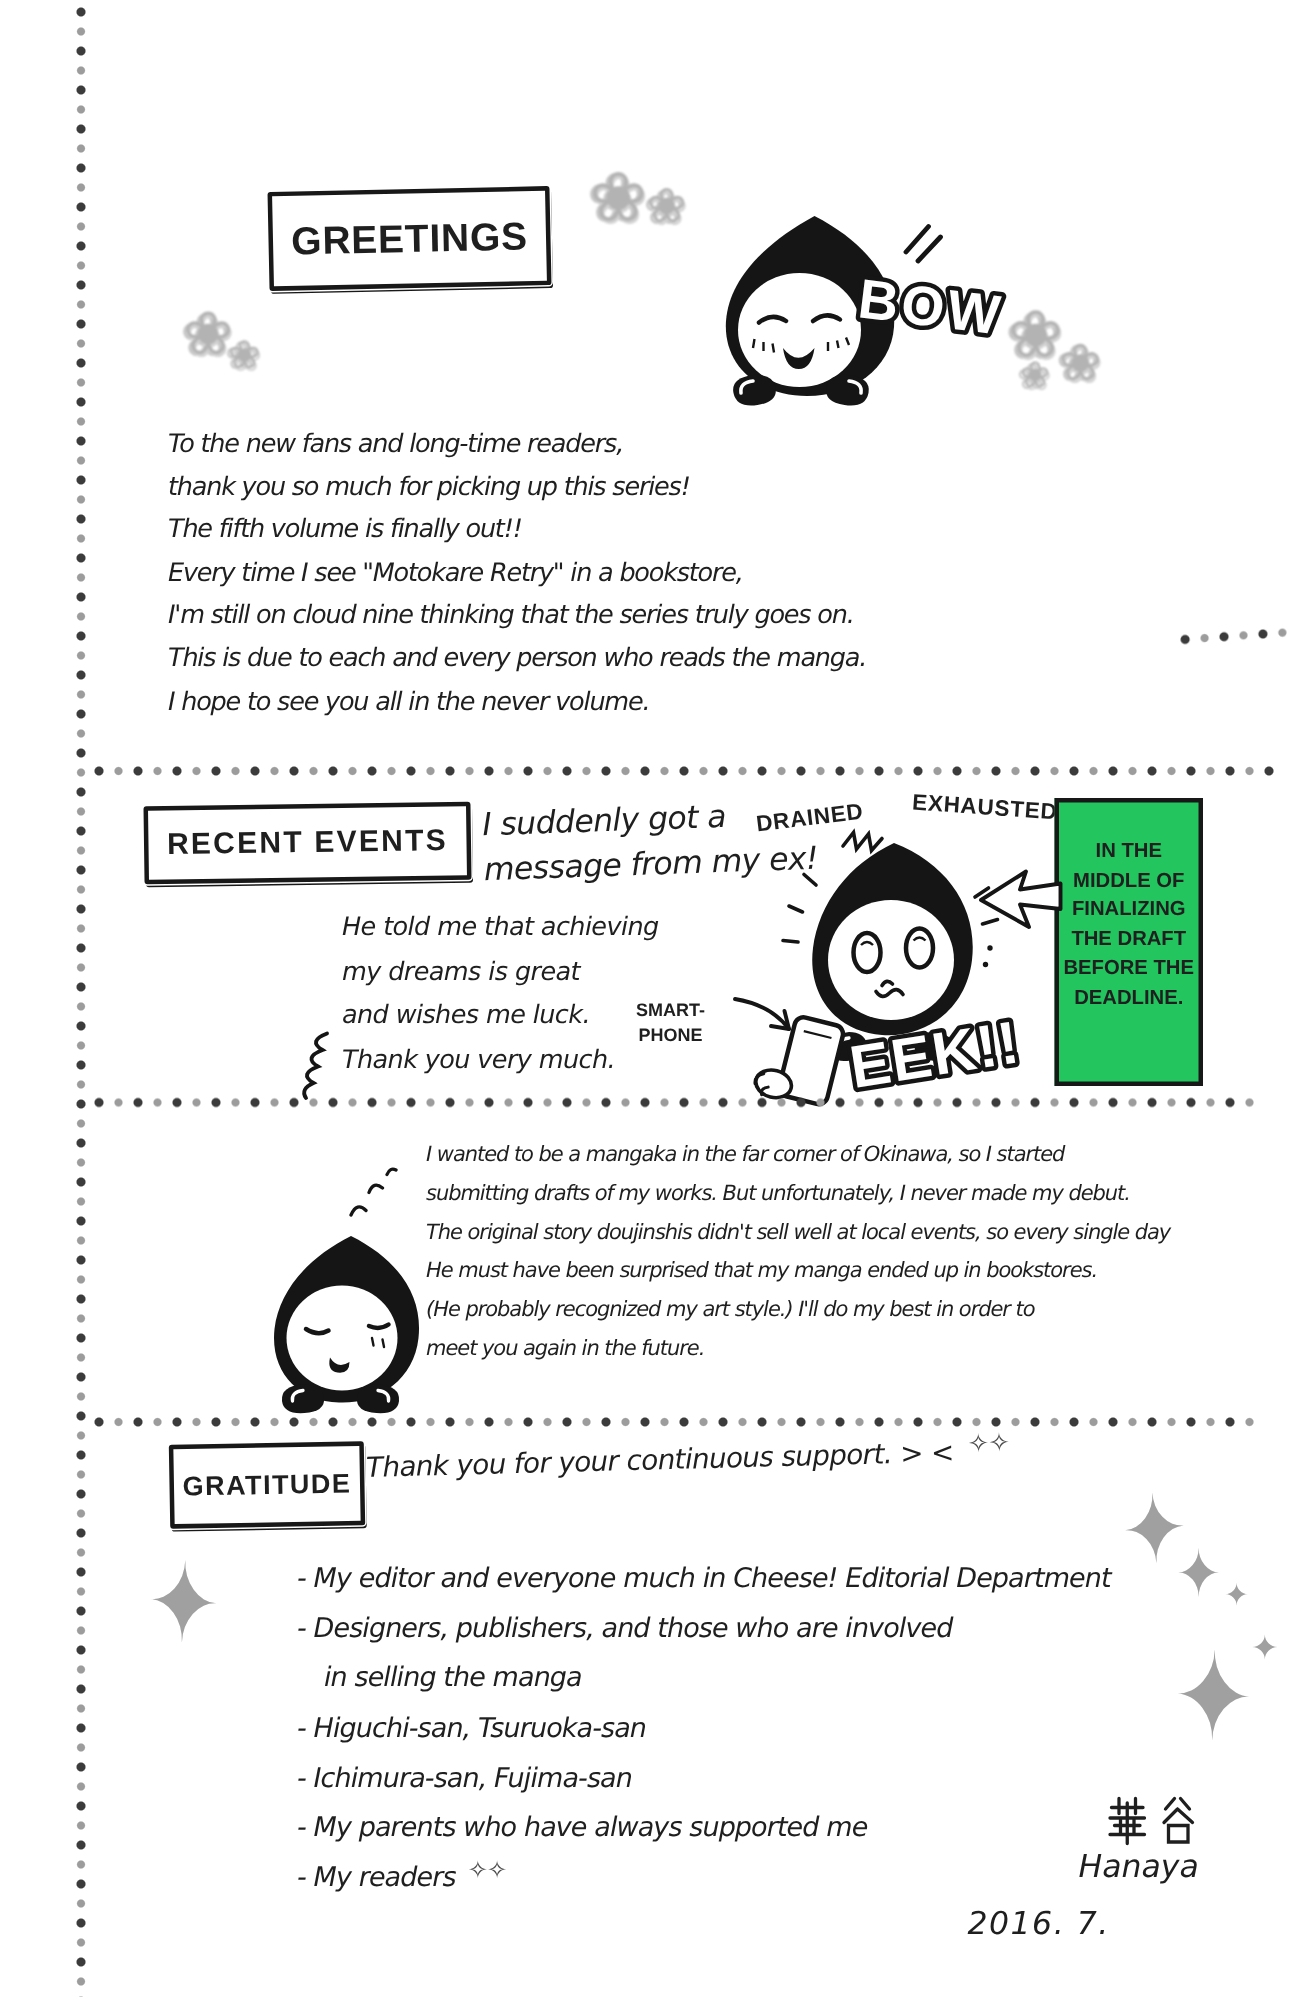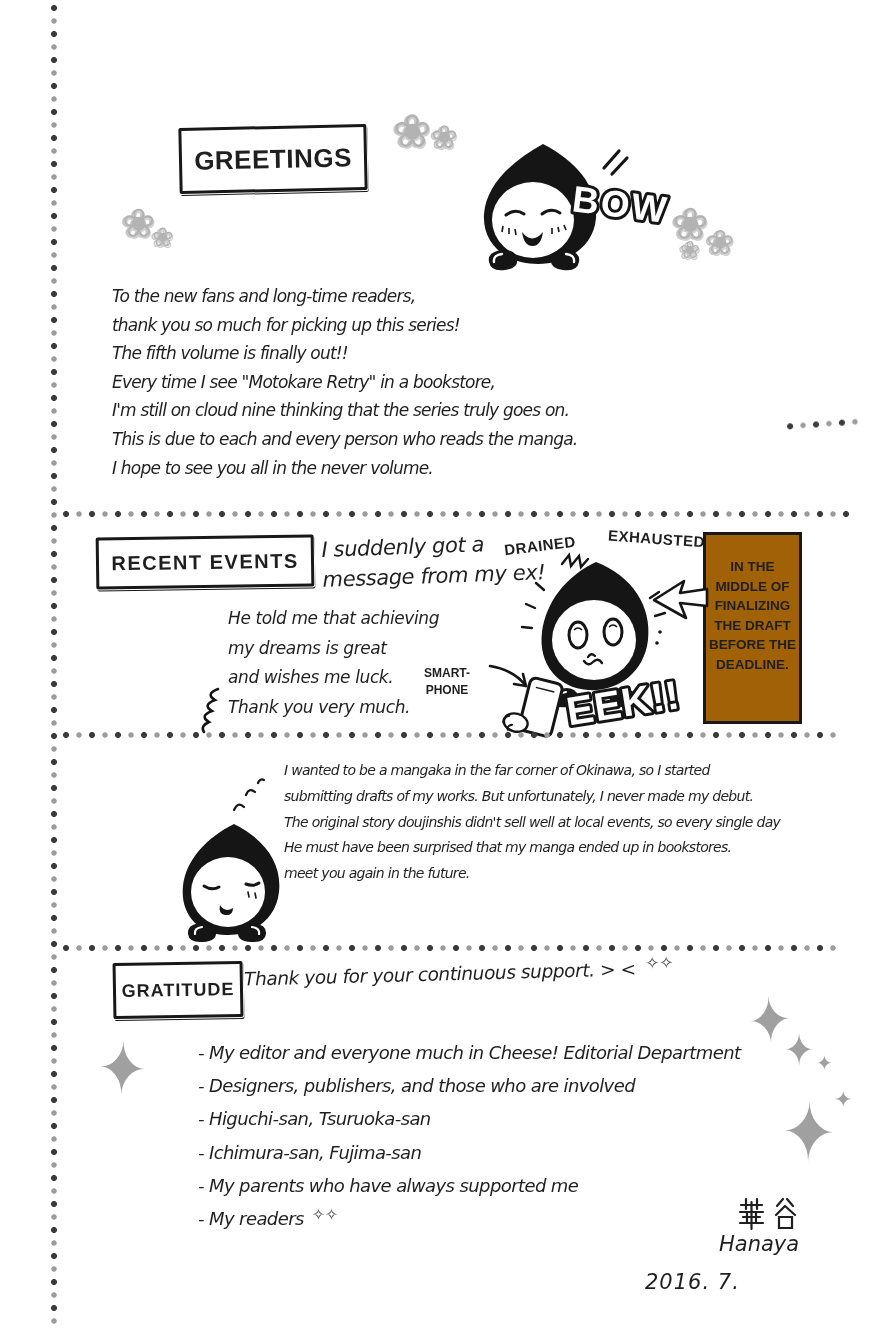--- a/index.html
+++ b/index.html
@@ -147,21 +147,21 @@
     <div class="line">Thank you very much.</div>
   </div>
   <svg class="abs" style="left:200px; top:686px;" width="24" height="52" viewBox="0 0 24 52">
     <path d="M18 3 q-13 5 -3 11 q-13 5 -3 11 q-13 5 -3 11 q-9 4 -5 10" fill="none" stroke="#151515" stroke-width="2.6" stroke-linecap="round"></path>
   </svg>
 
   <svg class="abs" style="left:556px; top:664px;" width="145" height="75" viewBox="0 0 145 75">
     <text x="10" y="52" font-size="40" font-weight="bold" fill="#ffffff" stroke="#151515" stroke-width="6" paint-order="stroke" stroke-linejoin="round" transform="rotate(-9 72 37)" letter-spacing="1">EEK!!</text>
   </svg>
 
-  <div class="abs" style="left:703px; top:532px; width:93px; height:186px; border:3px solid #181818; background:#a16207;">
+  <div class="abs" style="left:703px; top:532px; width:93px; height:186px; border:3px solid #181818; background:#22c55e;">
     <div class="comic" style="font-size:13.5px; line-height:19.5px; text-align:center; margin-top:22px;">
       <div>IN THE</div>
       <div>MIDDLE OF</div>
       <div>FINALIZING</div>
       <div>THE DRAFT</div>
       <div>BEFORE THE</div>
       <div>DEADLINE.</div>
     </div>
   </div>
   <svg class="abs" style="left:650px; top:576px;" width="60" height="48" viewBox="0 0 60 48">
@@ -185,39 +185,41 @@
     <path d="M54 109 q-8 1 -7 7" stroke="#fff" stroke-width="2.2" fill="none" stroke-linecap="round"></path>
     <path d="M104 105 q15 1 14 11 q-1 9 -15 8 q-14 -1 -13 -10 q1 -9 14 -9 Z" fill="#151515"></path>
     <path d="M104 109 q8 1 7 7" stroke="#fff" stroke-width="2.2" fill="none" stroke-linecap="round"></path>
   </svg>
 
   <div class="abs hand reflect-par" style="left:284px; top:758px;">
     <div class="line">I wanted to be a mangaka in the far corner of Okinawa, so I started</div>
     <div class="line">submitting drafts of my works. But unfortunately, I never made my debut.</div>
     <div class="line">The original story doujinshis didn't sell well at local events, so every single day</div>
     <div class="line">He must have been surprised that my manga ended up in bookstores.</div>
+    <div class="line">(He probably recognized my art style.) I'll do my best in order to</div>
     <div class="line">meet you again in the future.</div>
   </div>
 
   <div class="abs dots-h" style="left:62px; top:944px; width:778px;"></div>
 
   <div class="abs box" style="left:113px; top:962px; width:124px; height:50px; transform:rotate(-1deg);">
     <span class="comic" style="font-size:18px; letter-spacing:1px;">GRATITUDE</span>
   </div>
 
   <div class="abs hand" style="left:244px; top:963px; font-size:18.5px; letter-spacing:-0.4px; transform:rotate(-1.5deg); white-space:nowrap;">
     <span>Thank you for your continuous support. &gt; &lt;</span>
     <span class="sparkle" style="font-size:17px; color:#4a4a4a; transform:translateY(-6px); margin-left:4px;">✧✧</span>
   </div>
 
   <span class="abs sparkle" style="left:98px; top:1040px; font-size:58px; transform:scaleY(1.25) rotate(3deg);">✦</span>
 
   <div class="abs hand glist" style="left:198px; top:1036px;">
     <div class="line">- My editor and everyone much in Cheese! Editorial Department</div>
     <div class="line">- Designers, publishers, and those who are involved</div>
+    <div class="line" style="margin-left:18px;">in selling the manga</div>
     <div class="line">- Higuchi-san, Tsuruoka-san</div>
     <div class="line">- Ichimura-san, Fujima-san</div>
     <div class="line">- My parents who have always supported me</div>
     <div class="line">
       <span>- My readers</span>
       <span class="sparkle" style="font-size:16px; color:#4a4a4a; transform:translateY(-5px); margin-left:3px;">✧✧</span>
     </div>
   </div>
 
   <div class="abs" style="left:748px; top:995px;">

